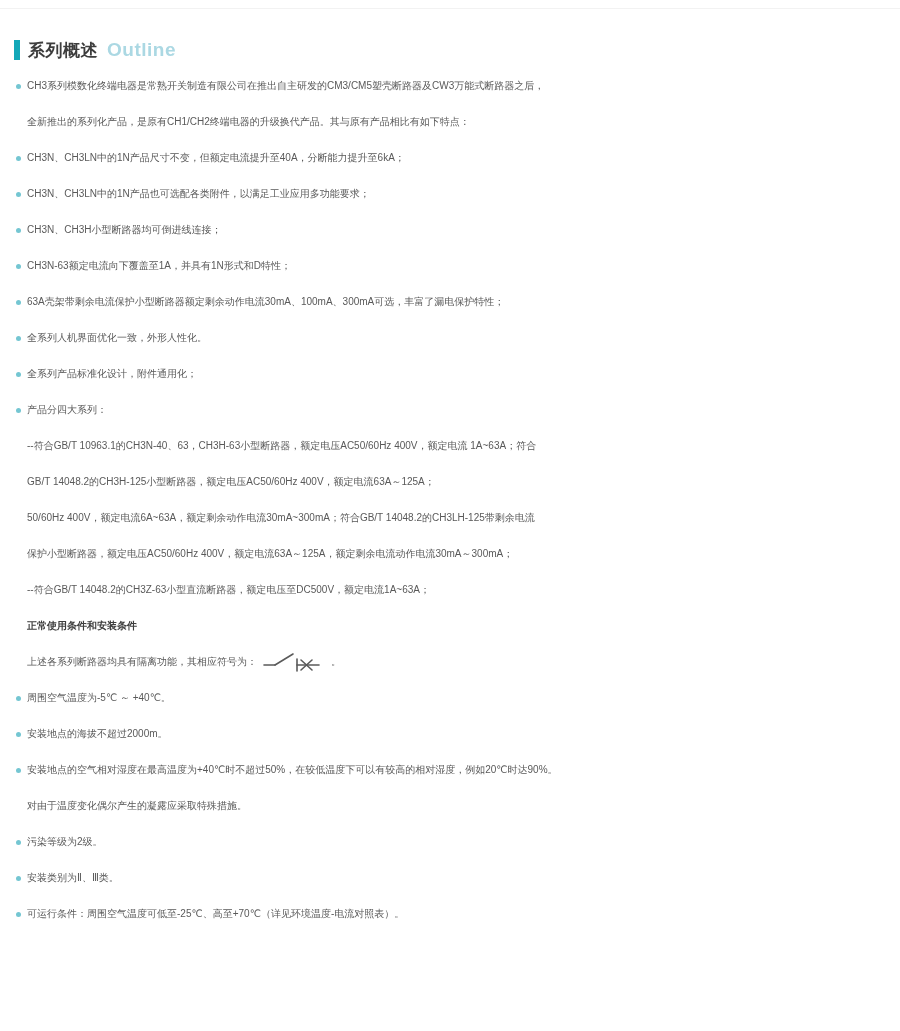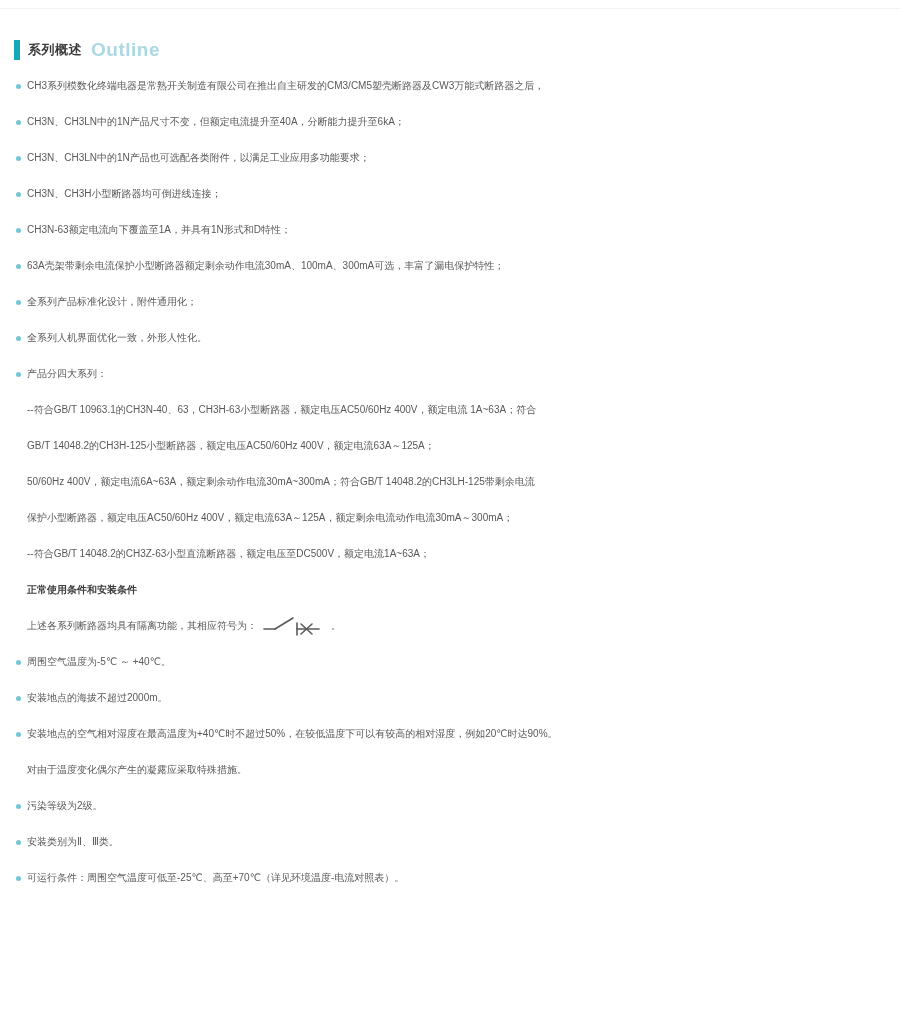--- a/index.html
+++ b/index.html
@@ -32,21 +32,21 @@
     height: 24px;
     margin-bottom: 6px;
   }
   .title-bar {
     width: 6px;
     height: 20px;
     background: var(--accent, #14a8b8);
     margin-right: 8px;
   }
   .title-cn {
-    font-size: 13px;
+    font-size: 17px;
     font-weight: 600;
     color: var(--title-color, #3d3d3d);
     letter-spacing: 0.5px;
   }
   .title-en {
     font-size: 19px;
     font-weight: 700;
     color: var(--subtitle-color, #abd8e3);
     margin-left: 9px;
     letter-spacing: 0.5px;
@@ -92,27 +92,28 @@
 <div class="page">
   <div class="top-divider"></div>
   <div class="content">
     <div class="title-row">
       <span class="title-bar"></span>
       <span class="title-cn">系列概述</span>
       <span class="title-en">Outline</span>
     </div>
     <div id="block-list">
         <div class="line bulleted">CH3系列模数化终端电器是常熟开关制造有限公司在推出自主研发的CM3/CM5塑壳断路器及CW3万能式断路器之后，</div>
+        <div class="line">全新推出的系列化产品，是原有CH1/CH2终端电器的升级换代产品。其与原有产品相比有如下特点：</div>
         <div class="line bulleted">CH3N、CH3LN中的1N产品尺寸不变，但额定电流提升至40A，分断能力提升至6kA；</div>
         <div class="line bulleted">CH3N、CH3LN中的1N产品也可选配各类附件，以满足工业应用多功能要求；</div>
         <div class="line bulleted">CH3N、CH3H小型断路器均可倒进线连接；</div>
         <div class="line bulleted">CH3N-63额定电流向下覆盖至1A，并具有1N形式和D特性；</div>
         <div class="line bulleted">63A壳架带剩余电流保护小型断路器额定剩余动作电流30mA、100mA、300mA可选，丰富了漏电保护特性；</div>
+        <div class="line bulleted">全系列人机界面优化一致，外形人性化。</div>
         <div class="line bulleted">全系列产品标准化设计，附件通用化；</div>
-        <div class="line bulleted">全系列人机界面优化一致，外形人性化。</div>
         <div class="line bulleted">产品分四大系列：</div>
         <div class="line">--符合GB/T 10963.1的CH3N-40、63，CH3H-63小型断路器，额定电压AC50/60Hz 400V，额定电流 1A~63A；符合</div>
         <div class="line">GB/T 14048.2的CH3H-125小型断路器，额定电压AC50/60Hz 400V，额定电流63A～125A；</div>
         <div class="line">50/60Hz 400V，额定电流6A~63A，额定剩余动作电流30mA~300mA；符合GB/T 14048.2的CH3LH-125带剩余电流</div>
         <div class="line">保护小型断路器，额定电压AC50/60Hz 400V，额定电流63A～125A，额定剩余电流动作电流30mA～300mA；</div>
         <div class="line">--符合GB/T 14048.2的CH3Z-63小型直流断路器，额定电压至DC500V，额定电流1A~63A；</div>
         <div class="line heading">正常使用条件和安装条件</div>
         <div class="line"><span>上述各系列断路器均具有隔离功能，其相应符号为：</span><svg width="58" height="24" viewBox="0 0 58 24" class="symbol-svg">
             <line x1="1" y1="17" x2="12" y2="17"></line>
             <line x1="12" y1="17" x2="30" y2="6"></line>

